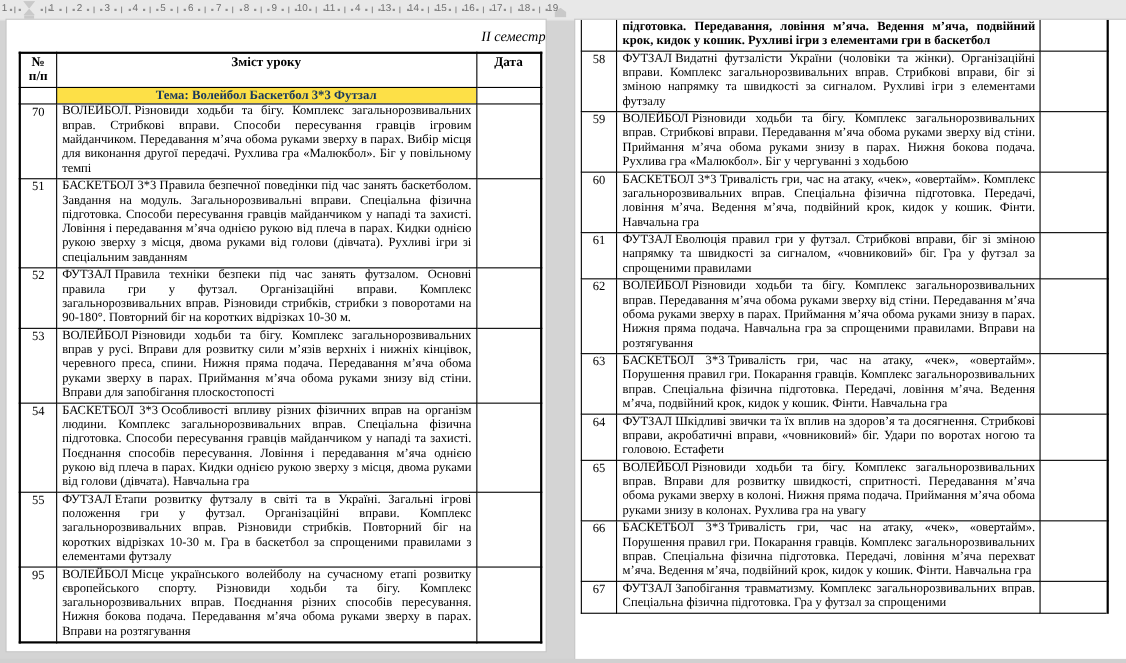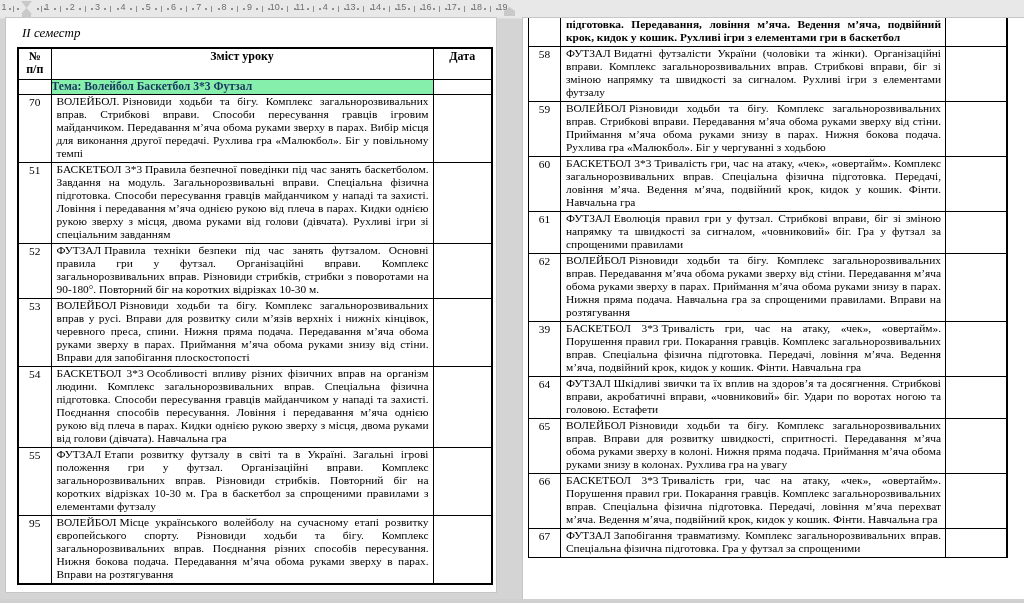--- a/index.html
+++ b/index.html
@@ -27,40 +27,40 @@
   
   .page {
     position:absolute; top:18px; background:#ffffff; overflow:hidden;
     box-shadow:0 0 0 1px #c6c6c6;
   }
   .page-left  { left:6px;   width:490px; height:574px; }
   .page-right { left:523px; width:501px; height:585px; }
   .bottom-shade { position:absolute; left:0; top:599px; width:1024px; height:4px; background:#d0d0d0; }
   
   .heading {
-    margin-top:7px; text-align:left; font-style:italic;
-    font-size:13px; color:#000;padding-left:16px;
+    margin-top:7px; text-align:right; font-style:italic;
+    font-size:13px; color:#000;
   }
   table.doc {
     border-collapse:collapse; table-layout:fixed;
     font-size:11.4px; line-height:13px; color:#000;
   }
   table.doc td { border:1px solid #000; vertical-align:top; overflow:hidden; }
   .left-table  { margin:6px 0 0 11px; width:474px; border:2px solid #000; }
   .right-table { margin:0 0 0 5px; width:478px; border-left:1px solid #000; border-right:2px solid #000; }
   .right-table tr:first-child td { border-top:none;font-weight:bold; }
   thead td { font-weight:bold; text-align:center; vertical-align:middle; font-size:12px; padding:1px 2px; height:28px; }
   .num-header { white-space:pre-line; line-height:13px; }
   td.cell-num { text-align:center; padding:1px 1px 2px 1px; }
   td.cell-content { text-align:justify; padding:0 4px 2px 5px; }
   td.cell-date { padding:0; }
   .lead { font-weight:normal; margin-right:3px; }
   tr.theme-row td.cell-content {
-    background:#86efac; color:#17365d; font-weight:bold;
-    padding:0 0 1px 0; font-size:11.6px;
+    background:#fde047; color:#17365d; font-weight:bold;
+    text-align:center; padding:0 0 1px 0; font-size:11.6px;
   }
 </style>
 </head>
 <body>
 
 <div class="screen">
 
   <div class="ruler" id="ruler">
     <div class="mk mk-down"></div>
     <div class="mk mk-up"></div>
@@ -254,21 +254,21 @@
     <td class="cell-date"></td>
   </tr>
 
   <tr class="lesson-row">
     <td class="cell-num">62</td>
     <td class="cell-content"><b class="lead">ВОЛЕЙБОЛ</b><span>Різновиди ходьби та бігу. Комплекс загальнорозвивальних вправ. Передавання м’яча обома руками зверху від стіни. Передавання м’яча обома руками зверху в парах. Приймання м’яча обома руками знизу в парах. Нижня пряма подача. Навчальна гра за спрощеними правилами. Вправи на розтягування</span></td>
     <td class="cell-date"></td>
   </tr>
 
   <tr class="lesson-row">
-    <td class="cell-num">39</td>
+    <td class="cell-num">63</td>
     <td class="cell-content"><b class="lead">БАСКЕТБОЛ 3*3</b><span>Тривалість гри, час на атаку, «чек», «овертайм». Порушення правил гри. Покарання гравців. Комплекс загальнорозвивальних вправ. Спеціальна фізична підготовка. Передачі, ловіння м’яча. Ведення м’яча, подвійний крок, кидок у кошик. Фінти. Навчальна гра</span></td>
     <td class="cell-date"></td>
   </tr>
 
   <tr class="lesson-row">
     <td class="cell-num">64</td>
     <td class="cell-content"><b class="lead">ФУТЗАЛ</b><span>Шкідливі звички та їх вплив на здоров’я та досягнення. Стрибкові вправи, акробатичні вправи, «човниковий» біг. Удари по воротах ногою та головою. Естафети</span></td>
     <td class="cell-date"></td>
   </tr>
 

